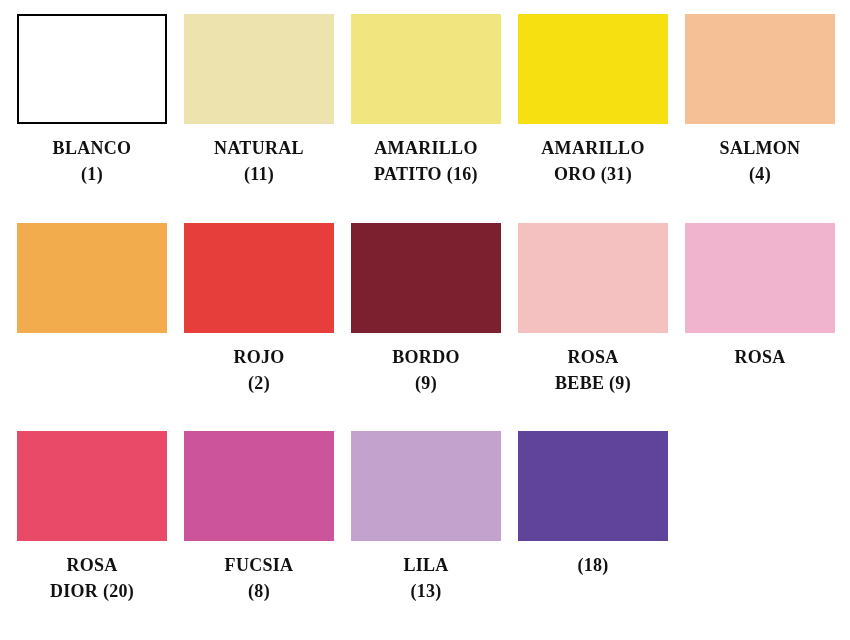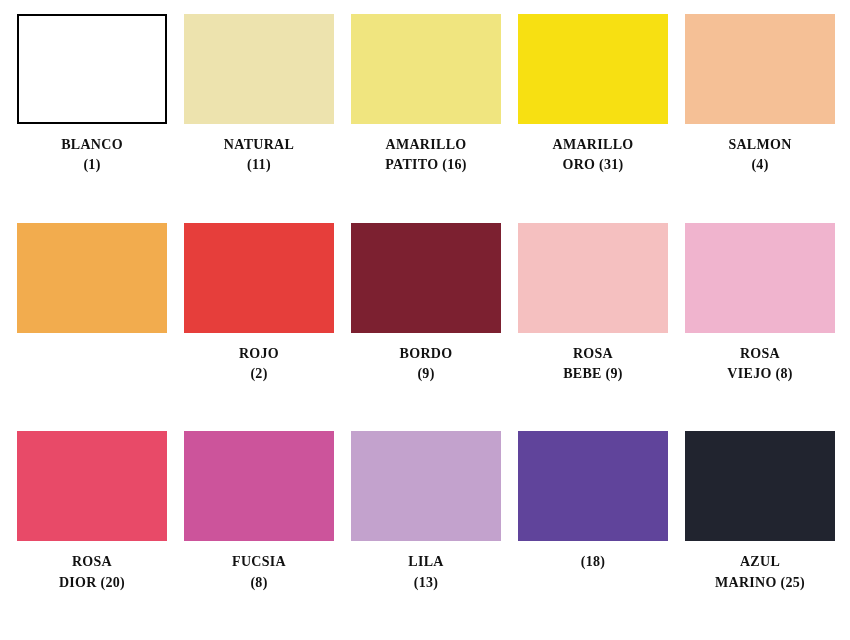--- a/index.html
+++ b/index.html
@@ -55,21 +55,21 @@
   }
   .swatch-chip.outlined {
     border: 2px solid #000000;
   }
 
   .swatch-caption {
     margin-top: 11px;
     text-align: center;
     line-height: 1.45;
     font-weight: bold;
-    font-size: 14px;
+    font-size: 18px;
     letter-spacing: 0.3px;
     color: #111111;
     width: 160px;
   }
   .caption-line {
     display: block;
     white-space: nowrap;
   }
 </style>
 </head>
@@ -137,21 +137,20 @@
       <div class="swatch-chip" style="background-color: rgb(245, 192, 192);"></div>
       <div class="swatch-caption">
         <span class="caption-line">ROSA</span>
         <span class="caption-line">BEBE (9)</span>
       </div>
     </div>
     <div class="swatch-cell">
       <div class="swatch-chip" style="background-color: rgb(240, 180, 206);"></div>
       <div class="swatch-caption">
         <span class="caption-line">ROSA</span>
-        <span class="caption-line">VIEJO (8)</span>
       </div>
     </div>
   </div>
 
   <div class="swatch-row">
     <div class="swatch-cell">
       <div class="swatch-chip" style="background-color: rgb(232, 74, 104);"></div>
       <div class="swatch-caption">
         <span class="caption-line">ROSA</span>
         <span class="caption-line">DIOR (20)</span>
@@ -170,22 +169,15 @@
         <span class="caption-line">LILA</span>
         <span class="caption-line">(13)</span>
       </div>
     </div>
     <div class="swatch-cell">
       <div class="swatch-chip" style="background-color: rgb(96, 68, 155);"></div>
       <div class="swatch-caption">
         <span class="caption-line">(18)</span>
       </div>
     </div>
-    <div class="swatch-cell">
-      <div class="swatch-chip" style="background-color: rgb(33, 36, 47);"></div>
-      <div class="swatch-caption">
-        <span class="caption-line">AZUL</span>
-        <span class="caption-line">MARINO (25)</span>
-      </div>
-    </div>
   </div>
 
 </div>
 
 </body></html>

